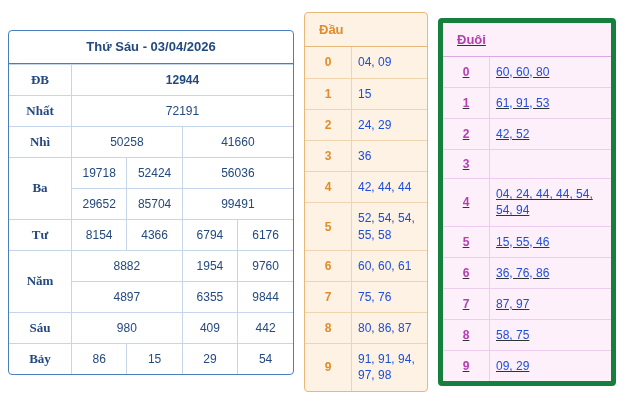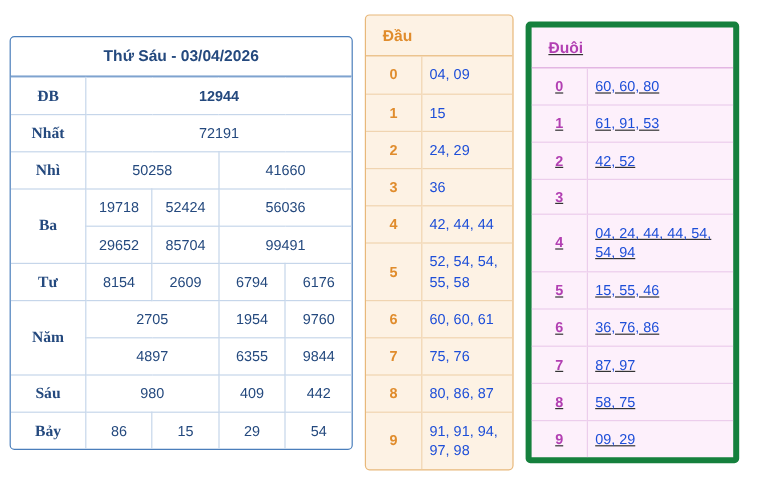--- a/index.html
+++ b/index.html
@@ -180,27 +180,27 @@
           <td class="last-col" colspan="2">56036</td>
         </tr>
         <tr>
           <td>29652</td>
           <td>85704</td>
           <td class="last-col" colspan="2">99491</td>
         </tr>
         <tr>
           <td class="label">Tư</td>
           <td>8154</td>
-          <td>2609</td>
+          <td>4366</td>
           <td>6794</td>
           <td class="last-col">6176</td>
         </tr>
         <tr>
           <td class="label" rowspan="2">Năm</td>
-          <td colspan="2">2705</td>
+          <td colspan="2">8882</td>
           <td>1954</td>
           <td class="last-col">9760</td>
         </tr>
         <tr>
           <td colspan="2">4897</td>
           <td>6355</td>
           <td class="last-col">9844</td>
         </tr>
         <tr>
           <td class="label">Sáu</td>

